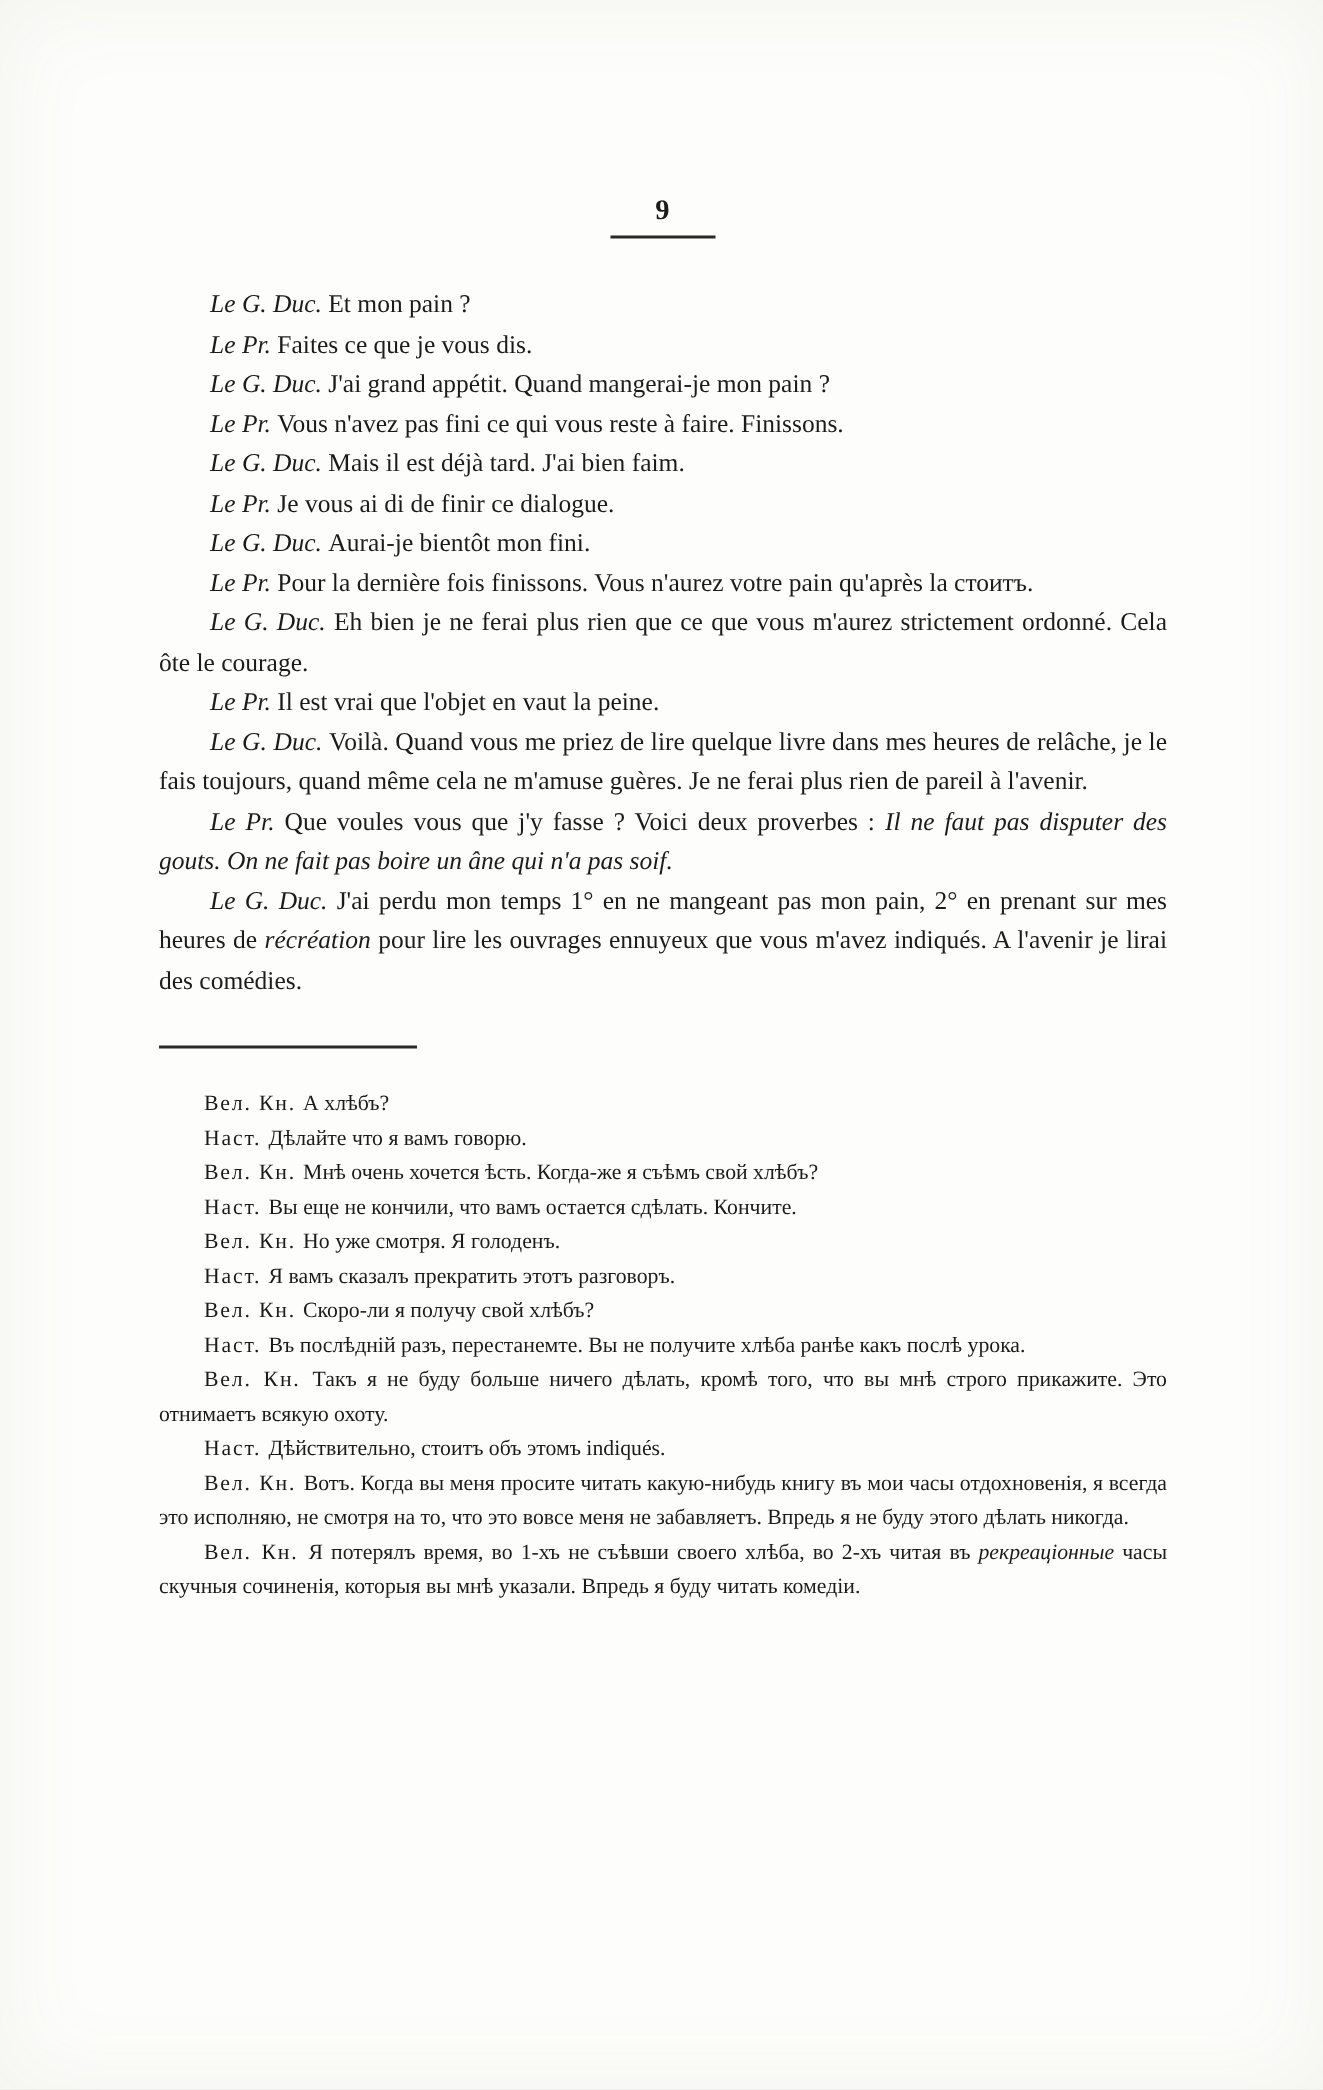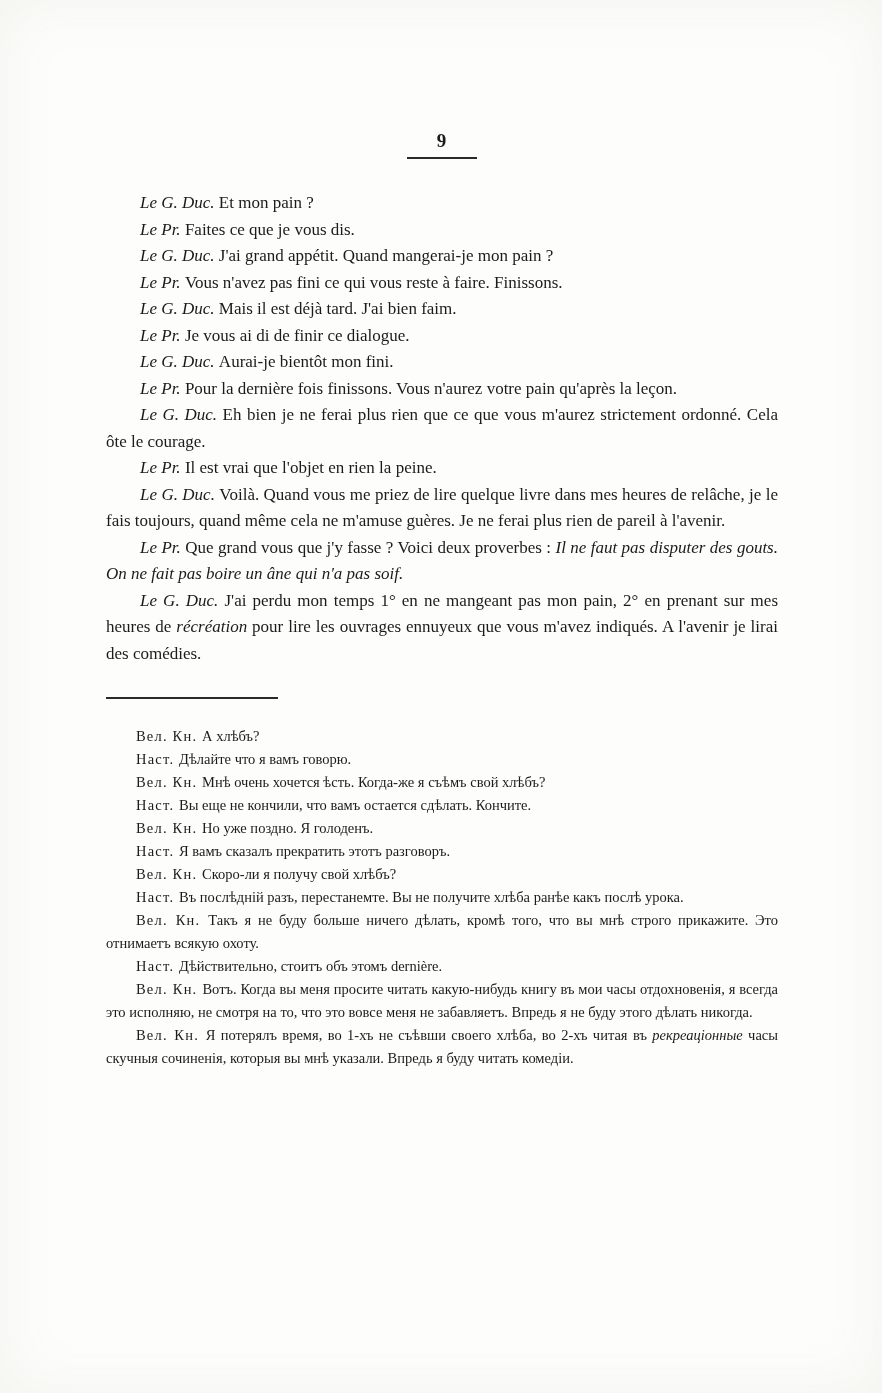--- a/index.html
+++ b/index.html
@@ -80,38 +80,38 @@
   </div>
 
   <div class="dialogue french">
       <p class="line"><span class="speaker">Le G. Duc. </span><span class="run">Et mon pain ?</span></p>
       <p class="line"><span class="speaker">Le Pr. </span><span class="run">Faites ce que je vous dis.</span></p>
       <p class="line"><span class="speaker">Le G. Duc. </span><span class="run">J'ai grand appétit. Quand mangerai-je mon pain ?</span></p>
       <p class="line"><span class="speaker">Le Pr. </span><span class="run">Vous n'avez pas fini ce qui vous reste à faire. Finissons.</span></p>
       <p class="line"><span class="speaker">Le G. Duc. </span><span class="run">Mais il est déjà tard. J'ai bien faim.</span></p>
       <p class="line"><span class="speaker">Le Pr. </span><span class="run">Je vous ai di de finir ce dialogue.</span></p>
       <p class="line"><span class="speaker">Le G. Duc. </span><span class="run">Aurai-je bientôt mon fini.</span></p>
-      <p class="line"><span class="speaker">Le Pr. </span><span class="run">Pour la dernière fois finissons. Vous n'aurez votre pain qu'après la leçon.</span></p>
+      <p class="line"><span class="speaker">Le Pr. </span><span class="run">Pour la dernière fois finissons. Vous n'aurez votre pain qu'après la стоитъ.</span></p>
       <p class="line"><span class="speaker">Le G. Duc. </span><span class="run">Eh bien je ne ferai plus rien que ce que vous m'aurez strictement ordonné. Cela ôte le courage.</span></p>
-      <p class="line"><span class="speaker">Le Pr. </span><span class="run">Il est vrai que l'objet en rien la peine.</span></p>
+      <p class="line"><span class="speaker">Le Pr. </span><span class="run">Il est vrai que l'objet en vaut la peine.</span></p>
       <p class="line"><span class="speaker">Le G. Duc. </span><span class="run">Voilà. Quand vous me priez de lire quelque livre dans mes heures de relâche, je le fais toujours, quand même cela ne m'amuse guères. Je ne ferai plus rien de pareil à l'avenir.</span></p>
-      <p class="line"><span class="speaker">Le Pr. </span><span class="run">Que grand vous que j'y fasse ? Voici deux proverbes : </span><span class="it">Il ne faut pas disputer des gouts. On ne fait pas boire un âne qui n'a pas soif.</span></p>
+      <p class="line"><span class="speaker">Le Pr. </span><span class="run">Que voules vous que j'y fasse ? Voici deux proverbes : </span><span class="it">Il ne faut pas disputer des gouts. On ne fait pas boire un âne qui n'a pas soif.</span></p>
       <p class="line"><span class="speaker">Le G. Duc. </span><span class="run">J'ai perdu mon temps 1° en ne mangeant pas mon pain, 2° en prenant sur mes heures de </span><span class="it">récréation</span><span class="run"> pour lire les ouvrages ennuyeux que vous m'avez indiqués. A l'avenir je lirai des comédies.</span></p>
     </div>
 
   <div class="divider"></div>
 
   <div class="dialogue russian">
       <p class="line"><span class="speaker">Вел. Кн. </span><span class="run">А хлѣбъ?</span></p>
       <p class="line"><span class="speaker">Наст. </span><span class="run">Дѣлайте что я вамъ говорю.</span></p>
       <p class="line"><span class="speaker">Вел. Кн. </span><span class="run">Мнѣ очень хочется ѣсть. Когда-же я съѣмъ свой хлѣбъ?</span></p>
       <p class="line"><span class="speaker">Наст. </span><span class="run">Вы еще не кончили, что вамъ остается сдѣлать. Кончите.</span></p>
-      <p class="line"><span class="speaker">Вел. Кн. </span><span class="run">Но уже поздно. Я голоденъ.</span></p>
+      <p class="line"><span class="speaker">Вел. Кн. </span><span class="run">Но уже смотря. Я голоденъ.</span></p>
       <p class="line"><span class="speaker">Наст. </span><span class="run">Я вамъ сказалъ прекратить этотъ разговоръ.</span></p>
       <p class="line"><span class="speaker">Вел. Кн. </span><span class="run">Скоро-ли я получу свой хлѣбъ?</span></p>
       <p class="line"><span class="speaker">Наст. </span><span class="run">Въ послѣдній разъ, перестанемте. Вы не получите хлѣба ранѣе какъ послѣ урока.</span></p>
       <p class="line"><span class="speaker">Вел. Кн. </span><span class="run">Такъ я не буду больше ничего дѣлать, кромѣ того, что вы мнѣ строго прикажите. Это отнимаетъ всякую охоту.</span></p>
-      <p class="line"><span class="speaker">Наст. </span><span class="run">Дѣйствительно, стоитъ объ этомъ dernière.</span></p>
+      <p class="line"><span class="speaker">Наст. </span><span class="run">Дѣйствительно, стоитъ объ этомъ indiqués.</span></p>
       <p class="line"><span class="speaker">Вел. Кн. </span><span class="run">Вотъ. Когда вы меня просите читать какую-нибудь книгу въ мои часы отдохновенія, я всегда это исполняю, не смотря на то, что это вовсе меня не забавляетъ. Впредь я не буду этого дѣлать никогда.</span></p>
       <p class="line"><span class="speaker">Вел. Кн. </span><span class="run">Я потерялъ время, во 1-хъ не съѣвши своего хлѣба, во 2-хъ читая въ </span><span class="it">рекреаціонные</span><span class="run"> часы скучныя сочиненія, которыя вы мнѣ указали. Впредь я буду читать комедіи.</span></p>
     </div>
 
 </div>
 
 </body></html>

